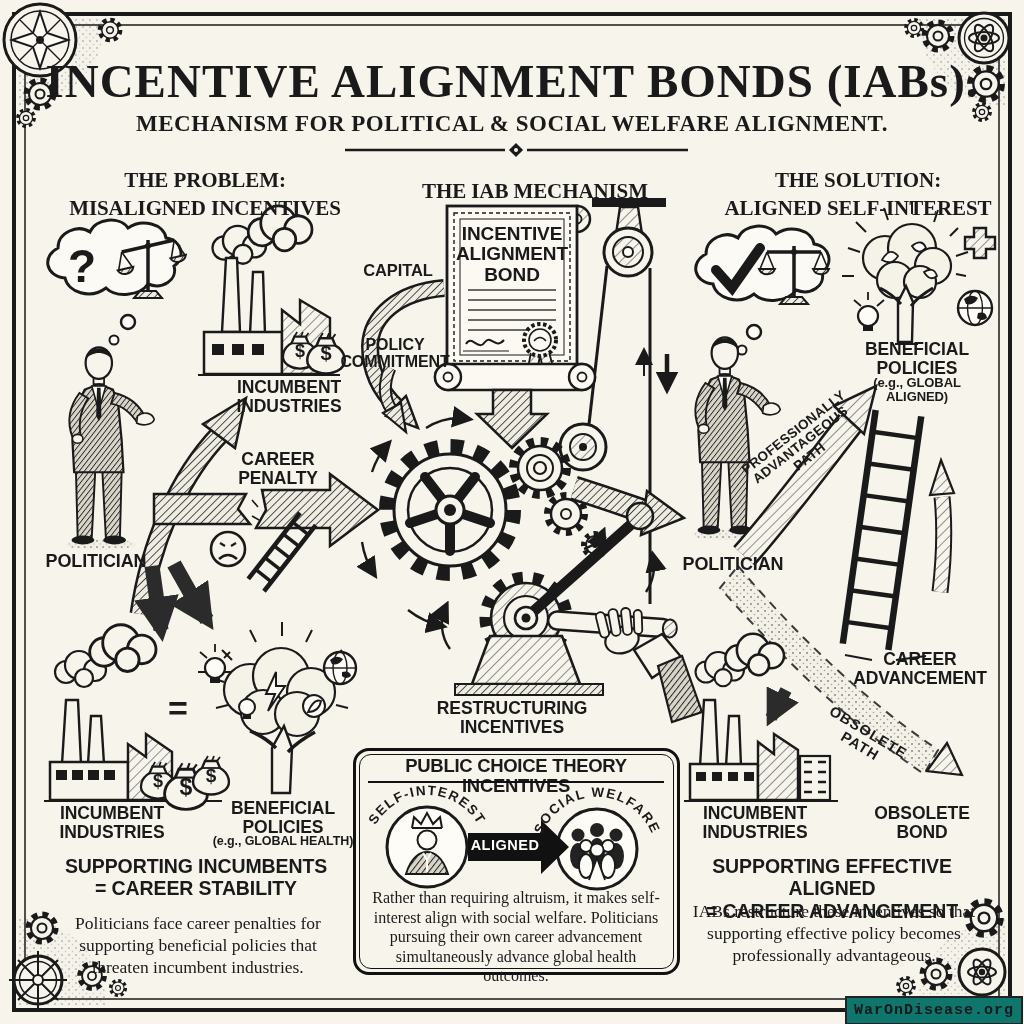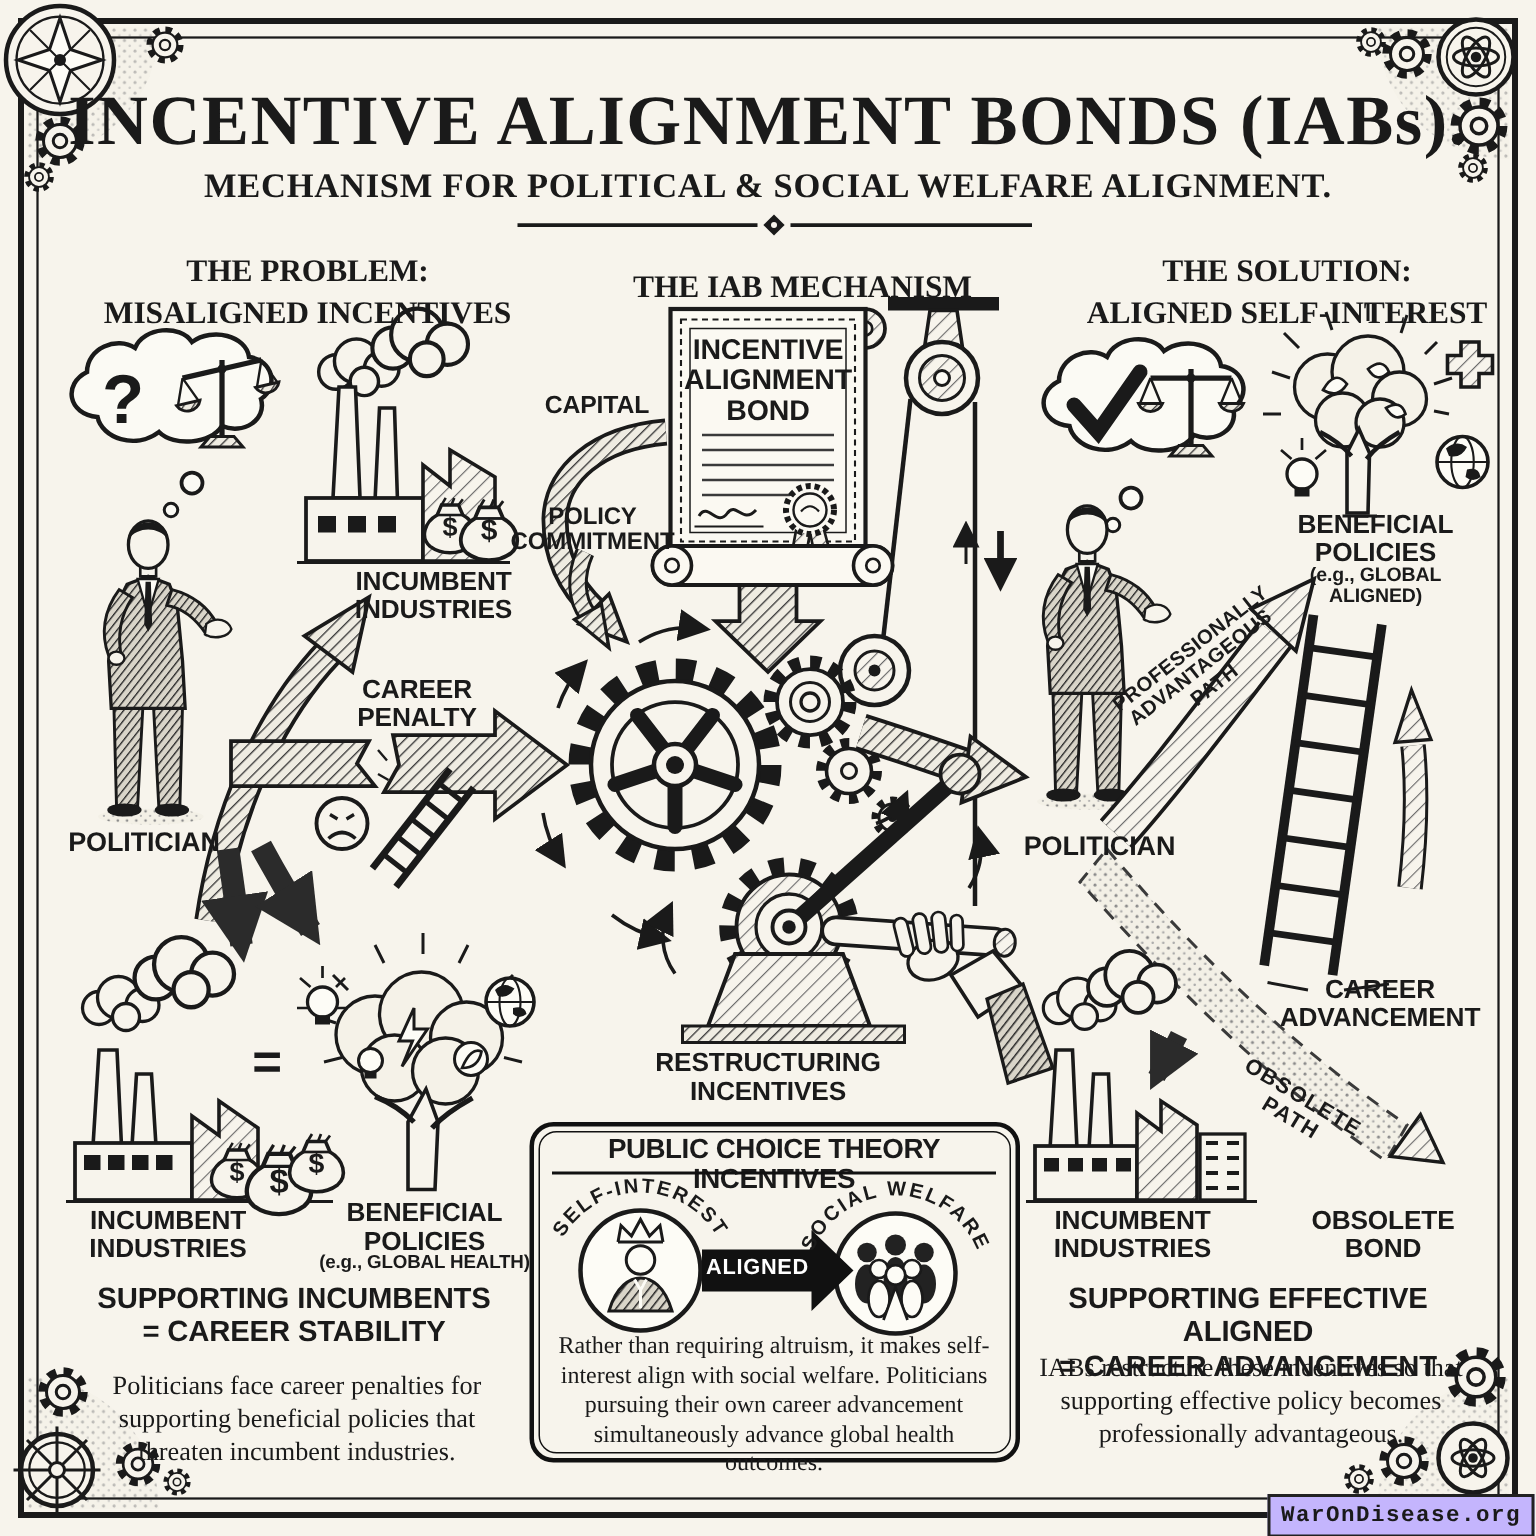--- a/index.html
+++ b/index.html
@@ -14,21 +14,21 @@
     position:absolute; font-weight:bold; text-align:center;
     white-space:pre-line; line-height:1.07; letter-spacing:-0.1px;
   }
   .serifb { font-family:"Liberation Serif", serif; font-weight:bold; }
   .bodytxt {
     position:absolute; font-family:"Liberation Serif", serif; font-weight:400;
     text-align:center; white-space:normal; line-height:1.25;
   }
   .watermark {
     position:absolute; left:845px; top:996px; width:174px; height:25px;
-    background:#c4b5fd; border:2px solid #222; display:flex; align-items:center;
+    background:#0f766e; border:2px solid #222; display:flex; align-items:center;
     justify-content:center; font-family:"Liberation Mono", monospace;
     font-size:15px; font-weight:bold; letter-spacing:1px;
   }
 </style>
 </head>
 <body>
 
 <div class="stage">
 
 <svg class="layer" viewBox="0 0 1024 1024">

